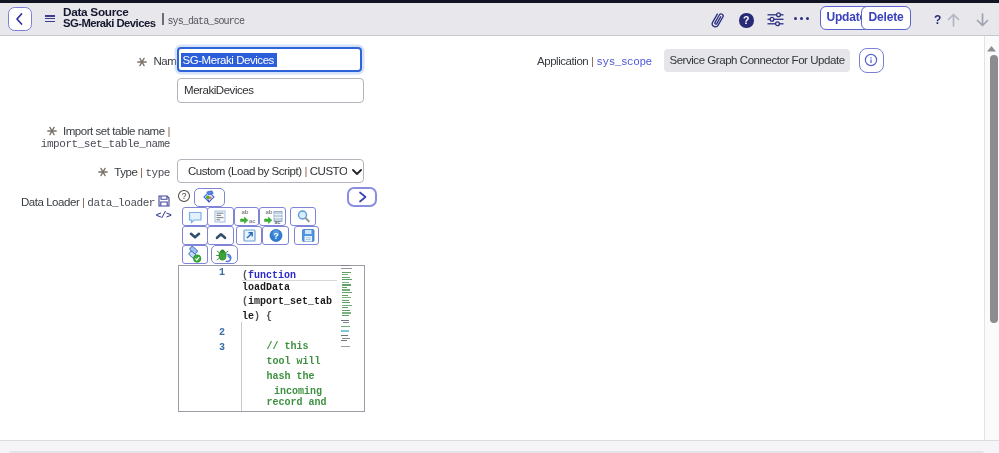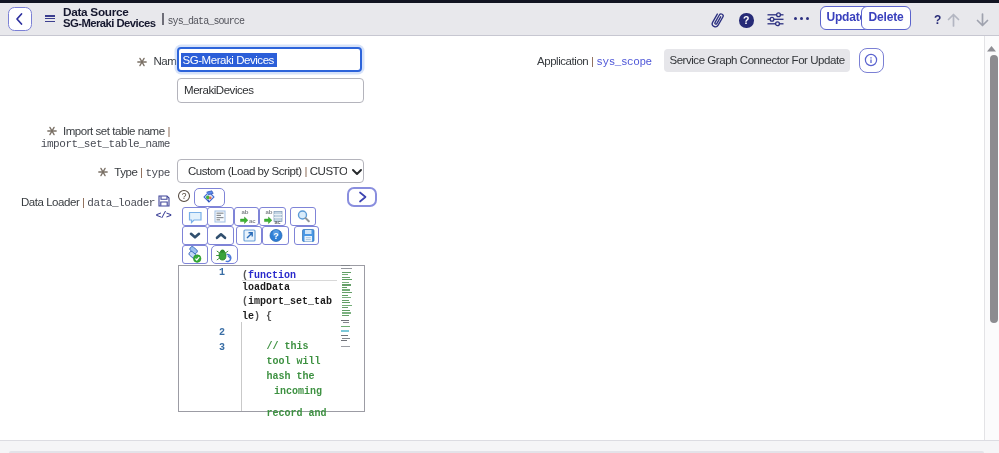--- a/index.html
+++ b/index.html
@@ -264,21 +264,21 @@
   <div class="abs lnum" style="left:178px;top:326.6px;">2</div>
   <div class="abs lnum" style="left:178px;top:341.5px;">3</div>
   <div class="abs cl" style="left:242px;top:270px;"><span style="color:#555">(</span><span class="kw">function</span></div>
   <div class="abs cl" style="left:242px;top:281.5px;">loadData</div>
   <div class="abs cl" style="left:242px;top:296.4px;"><span style="color:#555">(</span>import_set_tab</div>
   <div class="abs cl" style="left:242px;top:311.3px;">le<span style="color:#555">) {</span></div>
   <div class="abs cl cmt" style="left:266.5px;top:341.2px;">// this</div>
   <div class="abs cl cmt" style="left:266.5px;top:356.1px;">tool will</div>
   <div class="abs cl cmt" style="left:266.5px;top:371px;">hash the</div>
   <div class="abs cl cmt" style="left:274px;top:385.9px;">incoming</div>
-  <div class="abs cl cmt" style="left:266.5px;top:408px;text-align:right;">record and</div>
+  <div class="abs cl cmt" style="left:266.5px;top:397px;text-align:right;">record and</div>
   <div class="abs" style="left:242px;top:279.8px;width:95px;height:1px;background:#d8d8d8;"></div>
   <div class="abs" style="left:240.7px;top:322px;width:1px;height:89px;background:#c9c9c9;"></div>
 
   <div style="position:absolute;left:341px;top:265.3px;width:9px;height:1.2px;background:#84878d"></div>
     <div style="position:absolute;left:341px;top:267.9px;width:11px;height:1.2px;background:#94979d"></div>
     <div style="position:absolute;left:341.5px;top:271.6px;width:9px;height:1.2px;background:#5f9e63"></div>
     <div style="position:absolute;left:341.5px;top:274.15000000000003px;width:6px;height:1.2px;background:#74ae78"></div>
     <div style="position:absolute;left:341.5px;top:276.70000000000005px;width:8px;height:1.2px;background:#659f68"></div>
     <div style="position:absolute;left:341.5px;top:279.25000000000006px;width:10px;height:1.2px;background:#5f9e63"></div>
     <div style="position:absolute;left:341.5px;top:281.80000000000007px;width:7px;height:1.2px;background:#7cb280"></div>

